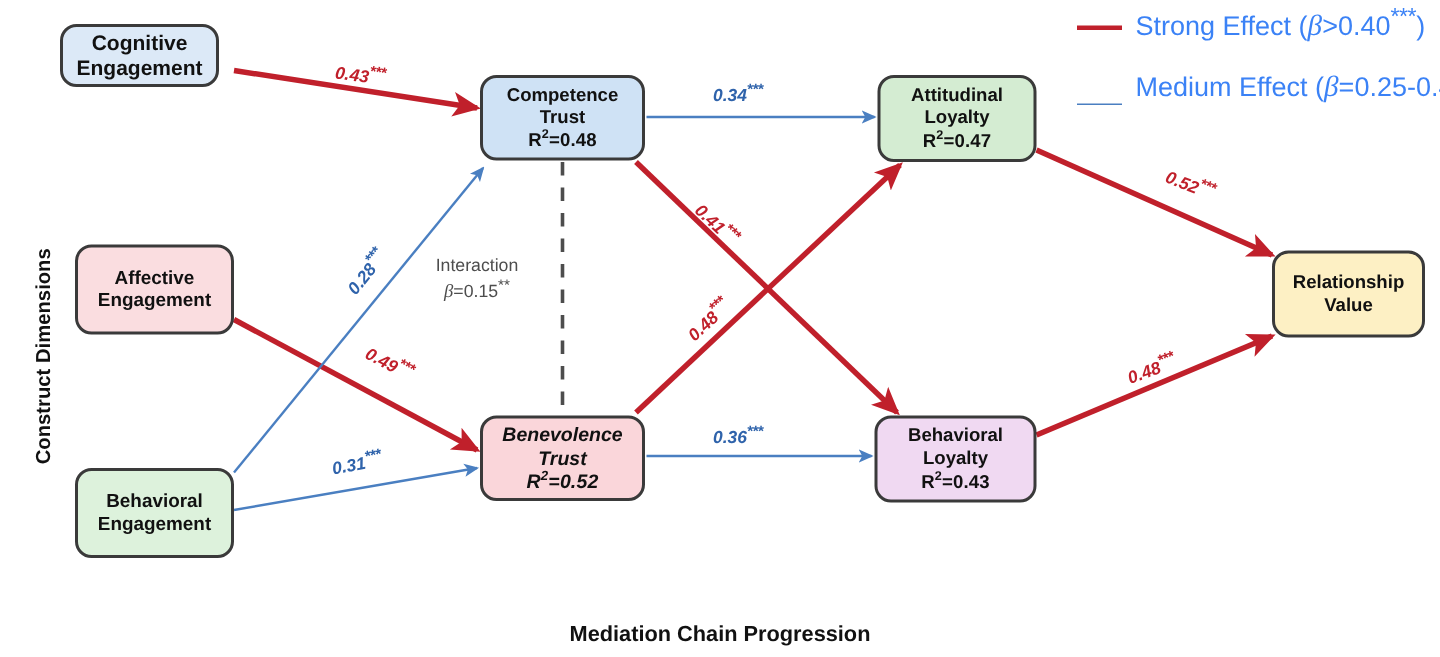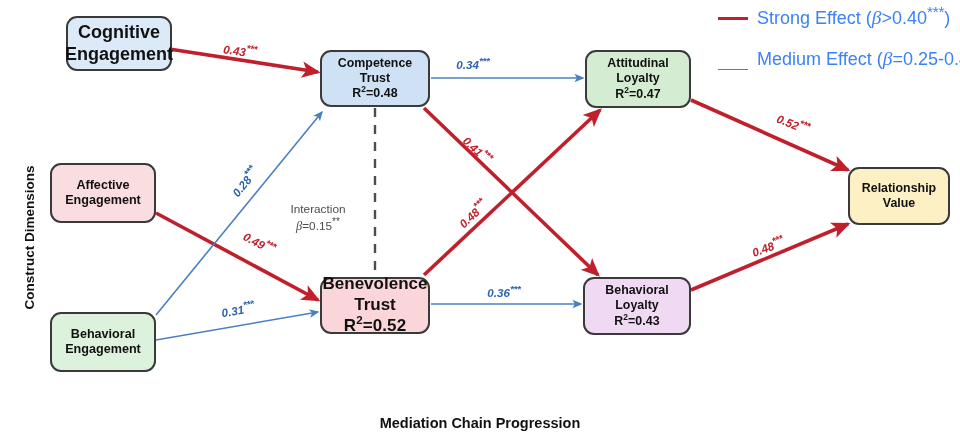--- a/index.html
+++ b/index.html
@@ -92,21 +92,20 @@
     letter-spacing: -0.3px;
   }
   .interaction {
     position: absolute;
     font-size: 11.8px;
     color: #4d4d4d;
     text-align: center;
     white-space: nowrap;
     line-height: 1.32;
     z-index: 6;
-    margin-top: 32px;
   }
   .interaction .beta { font-style: italic; font-family: "Liberation Serif", serif; font-size: 1.05em; }
   .legend {
     position: absolute;
     z-index: 6;
   }
   .legend-row {
     display: flex;
     align-items: center;
     font-size: 18px;
@@ -179,38 +178,38 @@
       <div class="legend-row" style="margin-bottom: 19px;">
         <span class="legend-swatch" style="border-top-width: 3.4px; border-top-color: rgb(192, 32, 43);"></span>
         <span><span>Strong Effect (</span><span class="beta">β</span><span>&gt;0.40</span><span class="stars">***</span><span>)</span></span>
       </div>
       <div class="legend-row" style="margin-bottom: 0px; align-items: flex-end;">
         <span class="legend-swatch" style="border-top-width: 1.8px; border-top-color: rgb(74, 127, 193);"></span>
         <span><span>Medium Effect (</span><span class="beta">β</span><span>=0.25-0.40</span><span class="stars">***</span><span>)</span></span>
       </div>
     </div>
 
-<div class="node" style="left: 66px; top: 16px; width: 106px; height: 55px; background: rgb(220, 233, 247); font-size: 18px;">
+<div class="node" style="left: 40px; top: 16px; width: 106px; height: 42px; background: rgb(220, 233, 247); font-size: 14px;">
       <span class="nl">Cognitive</span>
       <span class="nl">Engagement</span>
     </div>
     <div class="node" style="left: 50px; top: 163px; width: 106px; height: 60px; background: rgb(250, 221, 224); font-size: 12.6px;">
       <span class="nl">Affective</span>
       <span class="nl">Engagement</span>
     </div>
     <div class="node" style="left: 50px; top: 312px; width: 106px; height: 60px; background: rgb(221, 242, 220); font-size: 12.6px;">
       <span class="nl">Behavioral</span>
       <span class="nl">Engagement</span>
     </div>
     <div class="node" style="left: 320px; top: 50px; width: 110px; height: 57px; background: rgb(207, 226, 245); font-size: 12.4px; align-items: center;">
       <span class="nl">Competence</span>
       <span class="nl">Trust</span>
       <span class="nl r2">R<sup>2</sup>=<span>0.48</span></span>
     </div>
-    <div class="node" style="left: 320px; top: 277px; width: 110px; height: 57px; background: rgb(250, 214, 218); font-size: 17px;">
+    <div class="node" style="left: 320px; top: 277px; width: 110px; height: 57px; background: rgb(250, 214, 218); font-size: 13px; font-style: italic;">
       <span class="nl">Benevolence</span>
       <span class="nl">Trust</span>
       <span class="nl r2">R<sup>2</sup>=<span>0.52</span></span>
     </div>
     <div class="node" style="left: 585px; top: 50px; width: 106px; height: 58px; background: rgb(212, 236, 210); font-size: 12.4px;">
       <span class="nl">Attitudinal</span>
       <span class="nl">Loyalty</span>
       <span class="nl r2">R<sup>2</sup>=<span>0.47</span></span>
     </div>
     <div class="node" style="left: 583px; top: 277px; width: 108px; height: 58px; background: rgb(240, 217, 242); font-size: 12.4px;">
@@ -219,23 +218,23 @@
       <span class="nl r2">R<sup>2</sup>=<span>0.43</span></span>
     </div>
     <div class="node" style="left: 848px; top: 167px; width: 102px; height: 58px; background: rgb(253, 240, 196); font-size: 12.4px;">
       <span class="nl">Relationship</span>
       <span class="nl">Value</span>
     </div>
     <div class="plabel strong" style="left: 240px; top: 51px; transform: translate(-50%, -50%) rotate(8deg);"><span>0.43</span><span class="stars">***</span></div>
     <div class="plabel strong" style="left: 259px; top: 243px; transform: translate(-50%, -50%) rotate(28deg);"><span>0.49</span><span class="stars">***</span></div>
     <div class="plabel medium" style="left: 245px; top: 182px; transform: translate(-50%, -50%) rotate(-51deg);"><span>0.28</span><span class="stars">***</span></div>
     <div class="plabel medium" style="left: 238px; top: 310px; transform: translate(-50%, -50%) rotate(-10deg);"><span>0.31</span><span class="stars">***</span></div>
-    <div class="plabel medium" style="left: 473px; top: 64px; transform: translate(-50%, -50%) rotate(0deg);"><span>0.34</span><span class="stars">***</span></div>
+    <div class="plabel medium" style="left: 492px; top: 64px; transform: translate(-50%, -50%) rotate(0deg);"><span>0.34</span><span class="stars">***</span></div>
     <div class="plabel strong" style="left: 477px; top: 150px; transform: translate(-50%, -50%) rotate(44deg);"><span>0.41</span><span class="stars">***</span></div>
     <div class="plabel strong" style="left: 473px; top: 214px; transform: translate(-50%, -50%) rotate(-43deg);"><span>0.48</span><span class="stars">***</span></div>
-    <div class="plabel medium" style="left: 504px; top: 292px; transform: translate(-50%, -50%) rotate(0deg); font-style: italic;"><span>0.36</span><span class="stars">***</span></div>
+    <div class="plabel medium" style="left: 492px; top: 292px; transform: translate(-50%, -50%) rotate(0deg); font-style: italic;"><span>0.36</span><span class="stars">***</span></div>
     <div class="plabel strong" style="left: 793px; top: 124px; transform: translate(-50%, -50%) rotate(22deg);"><span>0.52</span><span class="stars">***</span></div>
     <div class="plabel strong" style="left: 768px; top: 247px; transform: translate(-50%, -50%) rotate(-20deg);"><span>0.48</span><span class="stars">***</span></div>
     <div class="interaction" style="left: 318px; top: 186px; transform: translate(-50%, -50%);">
       <div>Interaction</div>
       <div><span class="beta">β</span><span>=0.15</span><span class="stars" style="font-size:0.86em;vertical-align:super;line-height:0;">**</span></div>
     </div>
   </div>
 
 </body></html>

